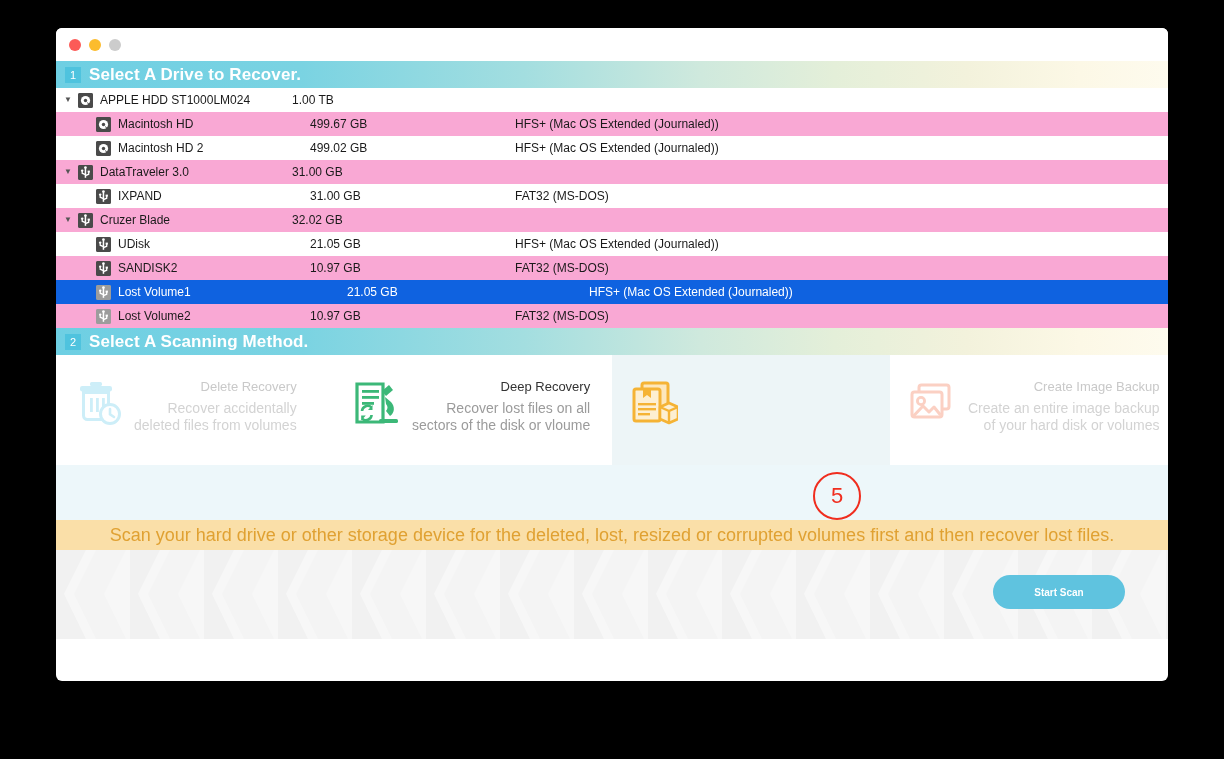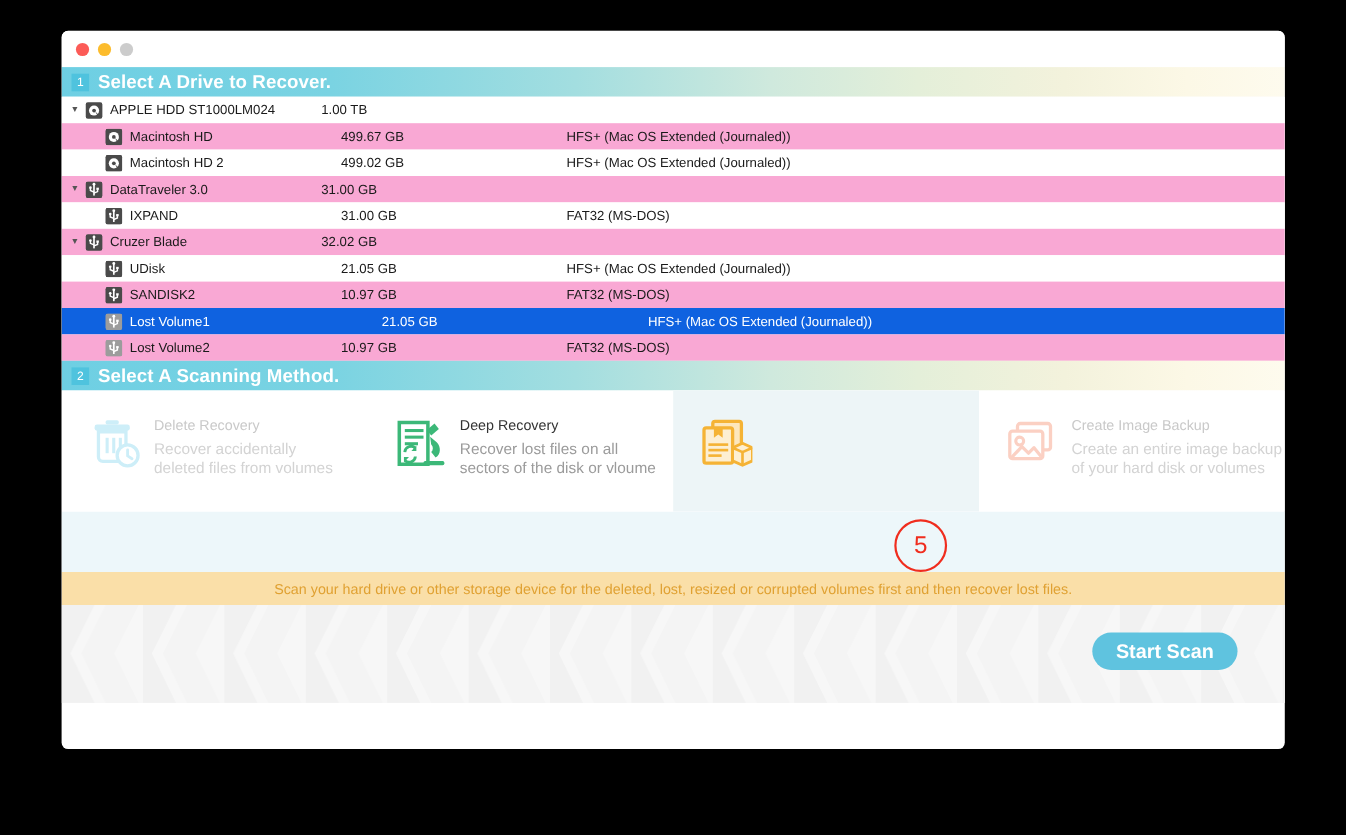--- a/index.html
+++ b/index.html
@@ -135,23 +135,24 @@
   .methods-area {
     background: #ffffff;
     height: 110px;
     display: flex;
     position: relative;
   }
   .method {
     width: 278px;
     display: flex;
     align-items: flex-start;
-    padding: 22px 0 0 24px;
+    padding: 22px 0 0 18px;
     box-sizing: border-box;
     position: relative;
+    text-align: right;
   }
   .method.selected {
     background: #EDF5F7;
   }
   .method-icon {
     width: 48px; height: 48px;
     flex: 0 0 48px;
     margin-right: 12px;
     margin-top: 2px;
   }
@@ -178,21 +179,21 @@
   }
 
   
   .notice-bar {
     height: 30px;
     background: #FADFA8;
     display: flex;
     align-items: center;
     justify-content: center;
     color: #E0A132;
-    font-size: 13px;
+    font-size: 18px;
   }
 
   
   .footer {
     height: 89px;
     background: #F7F7F7;
     position: relative;
     overflow: hidden;
   }
   .footer-pattern {
@@ -202,21 +203,21 @@
   }
   .start-btn {
     position: absolute;
     right: 43px;
     top: 25px;
     width: 132px;
     height: 34px;
     border-radius: 17px;
     background: #5FC3DF;
     color: #ffffff;
-    font-size: 18px;
+    font-size: 10px;
     font-weight: bold;
     display: flex;
     align-items: center;
     justify-content: center;
     border: none;
     cursor: pointer;
     font-family: "Liberation Sans", sans-serif;
   }
 
   

